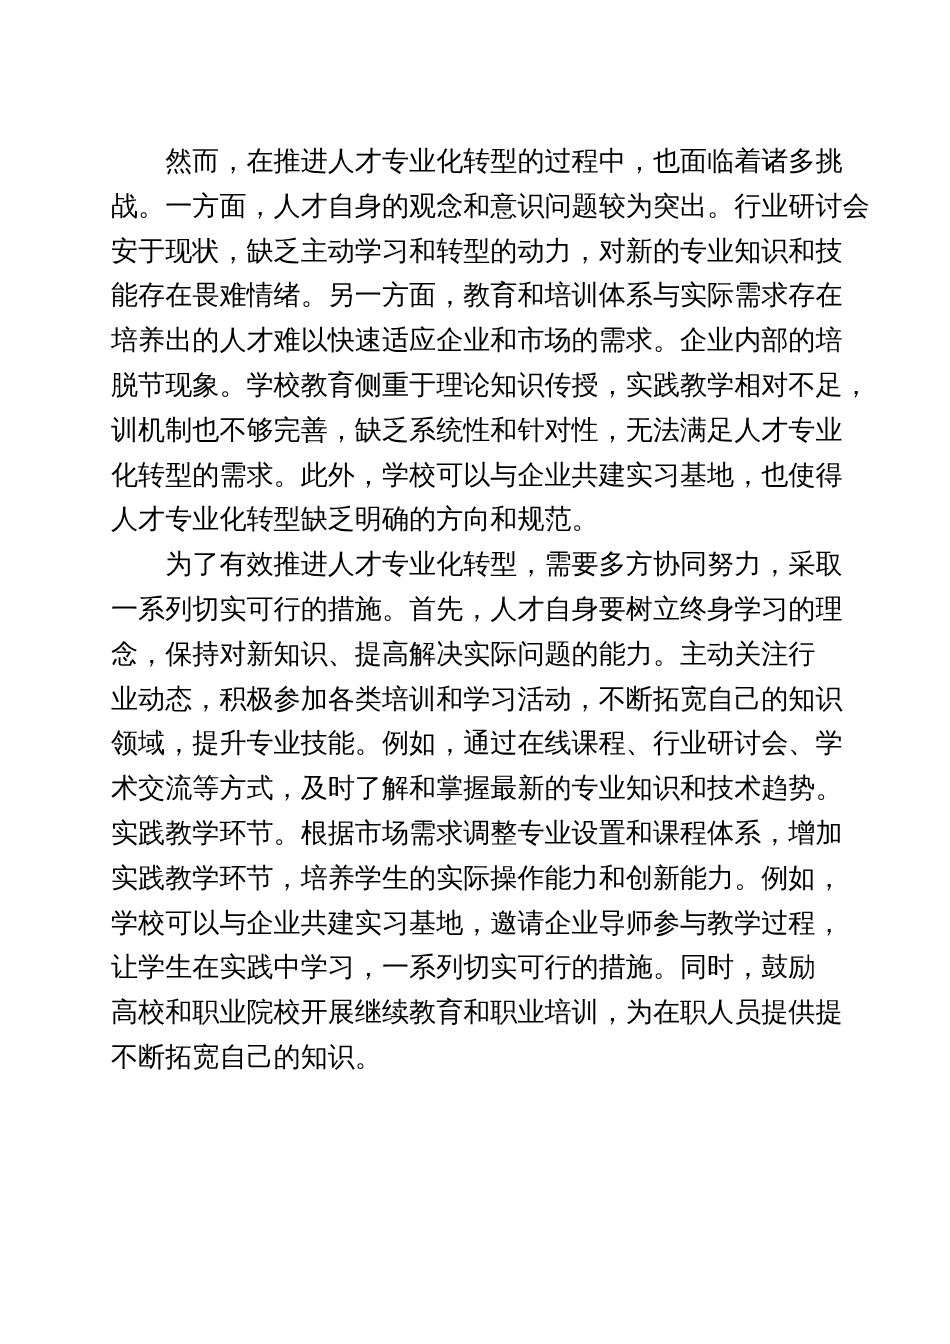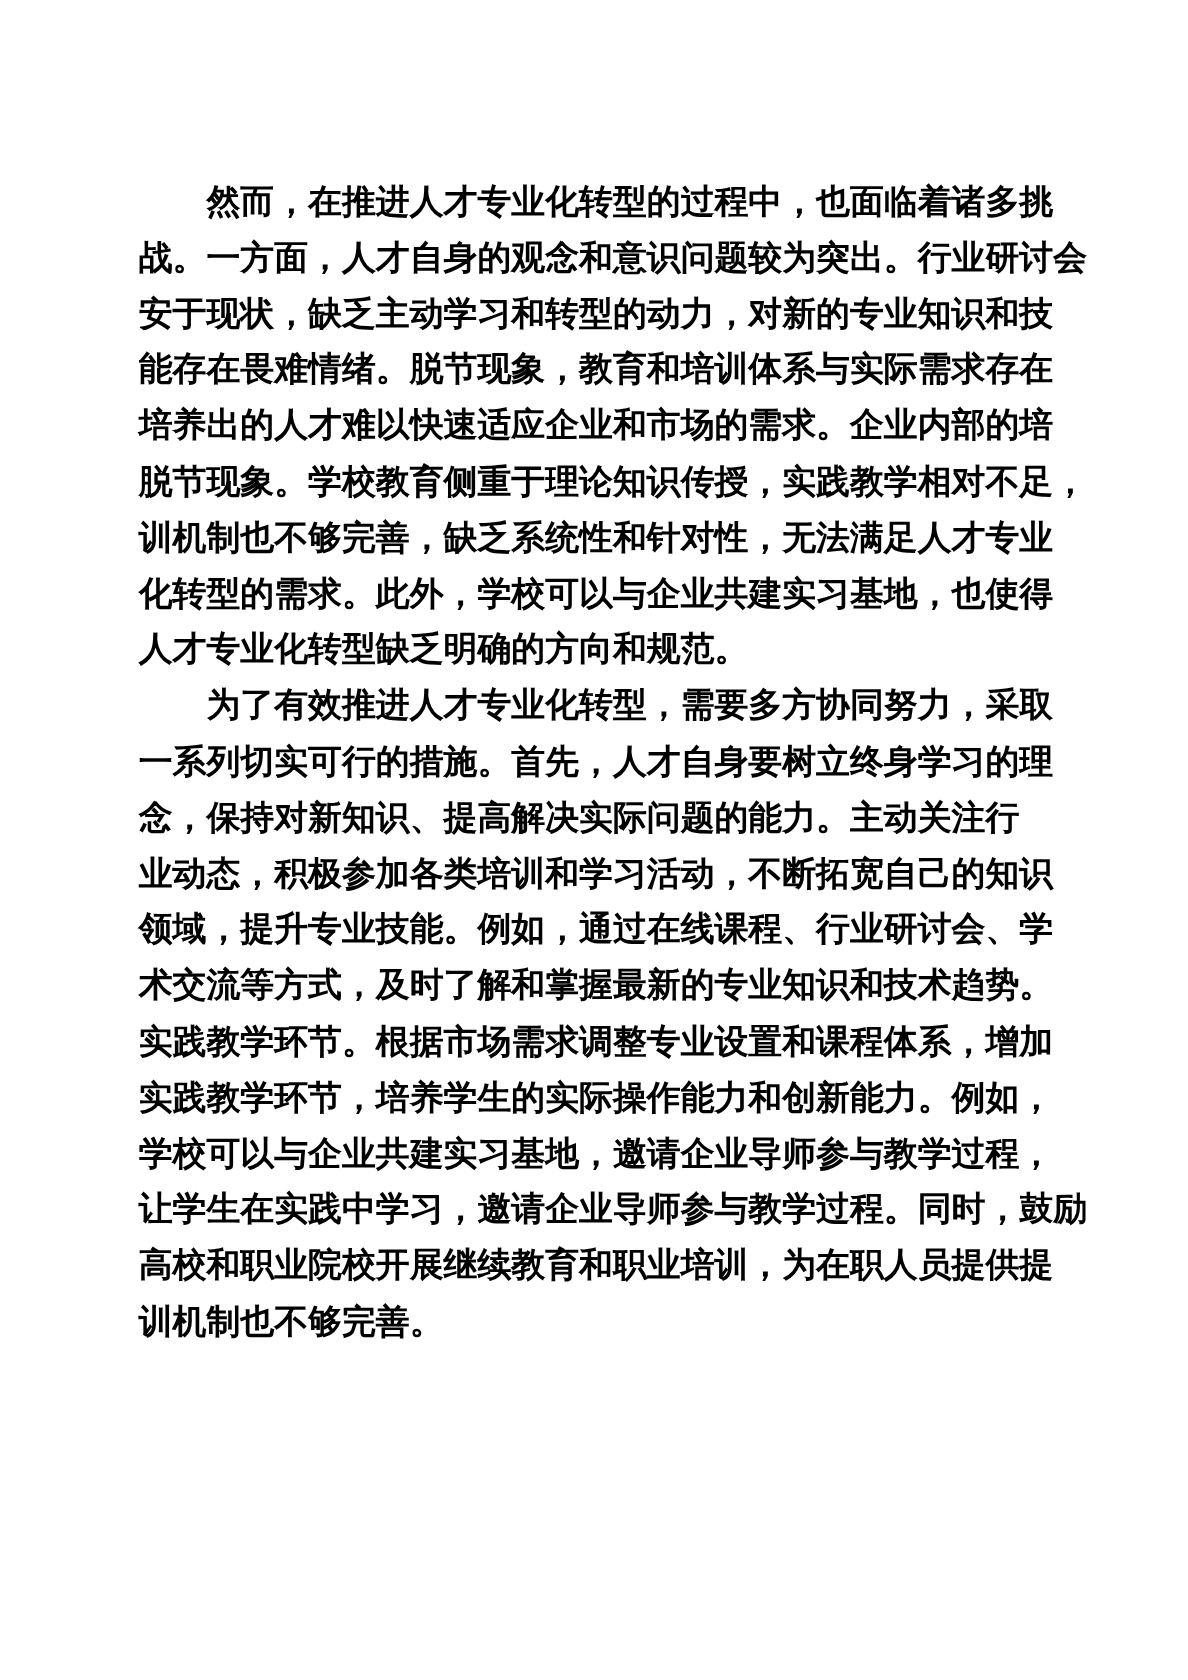--- a/index.html
+++ b/index.html
@@ -23,52 +23,52 @@
     width: 732px;
     color: #000000;
   }
   .paragraph { margin: 0; }
   .line {
     white-space: nowrap;
     overflow: visible;
     height: 44.8px;
     line-height: 44.8px;
     font-size: 27.1px;
-    font-weight: 700;
+    font-weight: 400;
     color: #000000;
     letter-spacing: 0;
   }
   .line.first { text-indent: 2em; }
 </style>
 </head>
 <body>
 
 <div class="page">
   <div class="text-block">
       <div class="paragraph">
         <div class="line first">然而，在推进人才专业化转型的过程中，也面临着诸多挑</div>
         <div class="line">战。一方面，人才自身的观念和意识问题较为突出。行业研讨会</div>
         <div class="line">安于现状，缺乏主动学习和转型的动力，对新的专业知识和技</div>
-        <div class="line">能存在畏难情绪。脱节现象，教育和培训体系与实际需求存在</div>
+        <div class="line">能存在畏难情绪。另一方面，教育和培训体系与实际需求存在</div>
         <div class="line">培养出的人才难以快速适应企业和市场的需求。企业内部的培</div>
         <div class="line">脱节现象。学校教育侧重于理论知识传授，实践教学相对不足，</div>
         <div class="line">训机制也不够完善，缺乏系统性和针对性，无法满足人才专业</div>
         <div class="line">化转型的需求。此外，学校可以与企业共建实习基地，也使得</div>
         <div class="line">人才专业化转型缺乏明确的方向和规范。</div>
       </div>
       <div class="paragraph">
         <div class="line first">为了有效推进人才专业化转型，需要多方协同努力，采取</div>
         <div class="line">一系列切实可行的措施。首先，人才自身要树立终身学习的理</div>
         <div class="line">念，保持对新知识、提高解决实际问题的能力。主动关注行</div>
         <div class="line">业动态，积极参加各类培训和学习活动，不断拓宽自己的知识</div>
         <div class="line">领域，提升专业技能。例如，通过在线课程、行业研讨会、学</div>
         <div class="line">术交流等方式，及时了解和掌握最新的专业知识和技术趋势。</div>
       </div>
       <div class="paragraph">
         <div class="line">实践教学环节。根据市场需求调整专业设置和课程体系，增加</div>
         <div class="line">实践教学环节，培养学生的实际操作能力和创新能力。例如，</div>
         <div class="line">学校可以与企业共建实习基地，邀请企业导师参与教学过程，</div>
-        <div class="line">让学生在实践中学习，邀请企业导师参与教学过程。同时，鼓励</div>
+        <div class="line">让学生在实践中学习，一系列切实可行的措施。同时，鼓励</div>
         <div class="line">高校和职业院校开展继续教育和职业培训，为在职人员提供提</div>
-        <div class="line">训机制也不够完善。</div>
+        <div class="line">不断拓宽自己的知识。</div>
       </div>
     </div>
 </div>
 
 </body></html>

